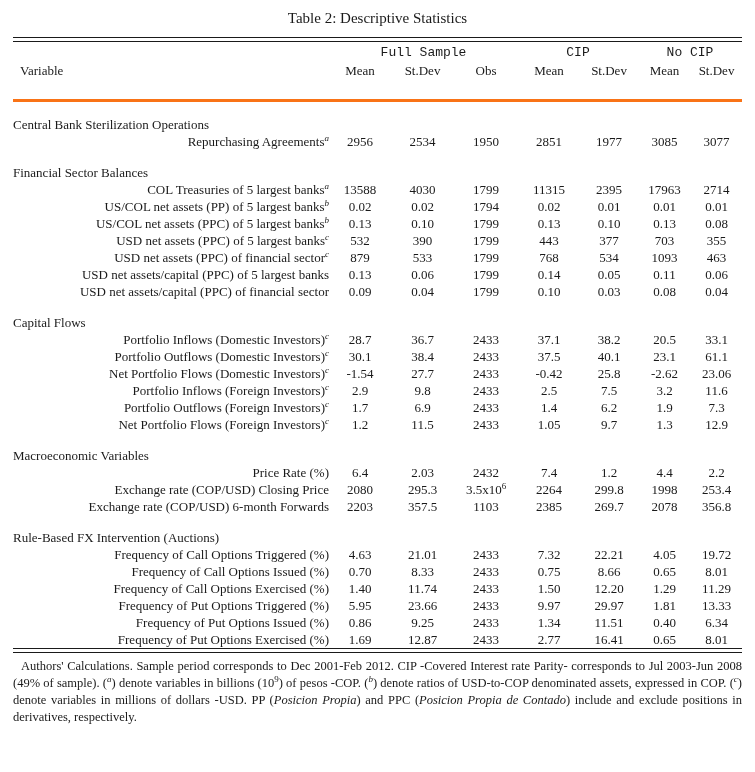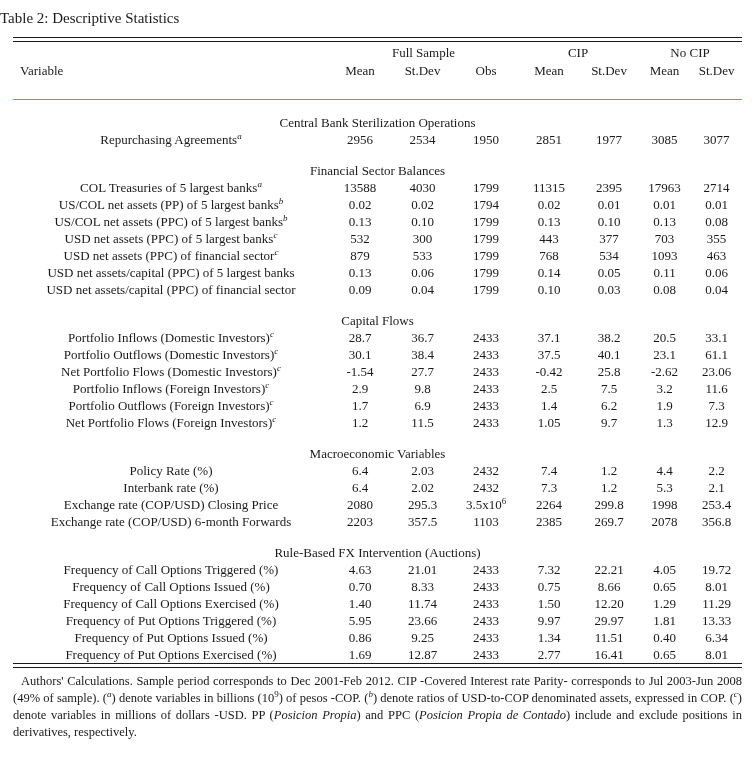--- a/index.html
+++ b/index.html
@@ -10,21 +10,21 @@
   .page {
     width: 755px;
     height: 772px;
     background: #ffffff;
     color: #1a1a1a;
     font-family: "Liberation Serif", "DejaVu Serif", serif;
     position: relative;
     overflow: hidden;
   }
   .title {
-    text-align: left;
+    text-align: center;
     font-size: 15px;
     line-height: 20px;
     padding-top: 8px;
     margin-bottom: 9px;
   }
   .double-rule {
     margin: 0 13px;
     height: 3px;
     border-top: 1.4px solid #1a1a1a;
     border-bottom: 1px solid #1a1a1a;
@@ -44,27 +44,27 @@
   table.stats col.c-6 { width: 58px; }
   table.stats col.c-7 { width: 53px; }
   table.stats col.c-8 { width: 51px; }
   table.stats th, table.stats td {
     padding: 0;
     font-weight: normal;
     line-height: 17px;
     white-space: nowrap;
     overflow: visible;
   }
-  tr.group-row th { text-align: center; height: 19px; vertical-align: bottom; }
+  tr.group-row th { text-align: center; height: 19px; vertical-align: bottom; font-family: Liberation Mono, monospace; }
   tr.colhead-row th { text-align: center; height: 18px; vertical-align: bottom;
-                      border-bottom: 1px solid #f97316; padding-bottom: 20px; margin-top: 20px; }
+                      border-bottom: 3px solid #f97316; padding-bottom: 20px; margin-top: 20px; }
   tr.colhead-row th.var-col { text-align: left; padding-left: 7px; }
-  td.var-col { text-align: center; padding-left: 7px; }
+  td.var-col { text-align: right; padding-left: 7px; }
   td.num-col { text-align: center; }
-  td.section-header { font-weight: bold; padding-left: 7px; text-align: center; }
+  td.section-header { font-weight: bold; padding-left: 7px; }
   tr.spacer-row td { height: 14px; line-height: 14px; }
   sup { font-size: 9px; line-height: 0; }
   sup.it { font-style: italic; }
   .footnote {
     margin: 5px 13px 0 13px;
     font-size: 12.5px;
     line-height: 17px;
     text-align: justify;
     text-indent: 8px;
   }
@@ -156,21 +156,21 @@
           <td class="num-col">0.10</td>
           <td class="num-col">1799</td>
           <td class="num-col">0.13</td>
           <td class="num-col">0.10</td>
           <td class="num-col">0.13</td>
           <td class="num-col">0.08</td>
         </tr>
         <tr>
           <td class="var-col">USD net assets (PPC) of 5 largest banks<sup class="it">c</sup></td>
           <td class="num-col">532</td>
-          <td class="num-col">300</td>
+          <td class="num-col">390</td>
           <td class="num-col">1799</td>
           <td class="num-col">443</td>
           <td class="num-col">377</td>
           <td class="num-col">703</td>
           <td class="num-col">355</td>
         </tr>
         <tr>
           <td class="var-col">USD net assets (PPC) of financial sector<sup class="it">c</sup></td>
           <td class="num-col">879</td>
           <td class="num-col">533</td>
@@ -266,38 +266,28 @@
           <td class="num-col">1.3</td>
           <td class="num-col">12.9</td>
         </tr>
         <tr class="spacer-row">
           <td colspan="8"></td>
         </tr>
         <tr>
           <td class="section-header" colspan="8">Macroeconomic Variables</td>
         </tr>
         <tr>
-          <td class="var-col">Policy Rate (%)</td>
+          <td class="var-col">Price Rate (%)</td>
           <td class="num-col">6.4</td>
           <td class="num-col">2.03</td>
           <td class="num-col">2432</td>
           <td class="num-col">7.4</td>
           <td class="num-col">1.2</td>
           <td class="num-col">4.4</td>
           <td class="num-col">2.2</td>
-        </tr>
-        <tr>
-          <td class="var-col">Interbank rate (%)</td>
-          <td class="num-col">6.4</td>
-          <td class="num-col">2.02</td>
-          <td class="num-col">2432</td>
-          <td class="num-col">7.3</td>
-          <td class="num-col">1.2</td>
-          <td class="num-col">5.3</td>
-          <td class="num-col">2.1</td>
         </tr>
         <tr>
           <td class="var-col">Exchange rate (COP/USD) Closing Price</td>
           <td class="num-col">2080</td>
           <td class="num-col">295.3</td>
           <td class="num-col">3.5x10<sup>6</sup></td>
           <td class="num-col">2264</td>
           <td class="num-col">299.8</td>
           <td class="num-col">1998</td>
           <td class="num-col">253.4</td>

